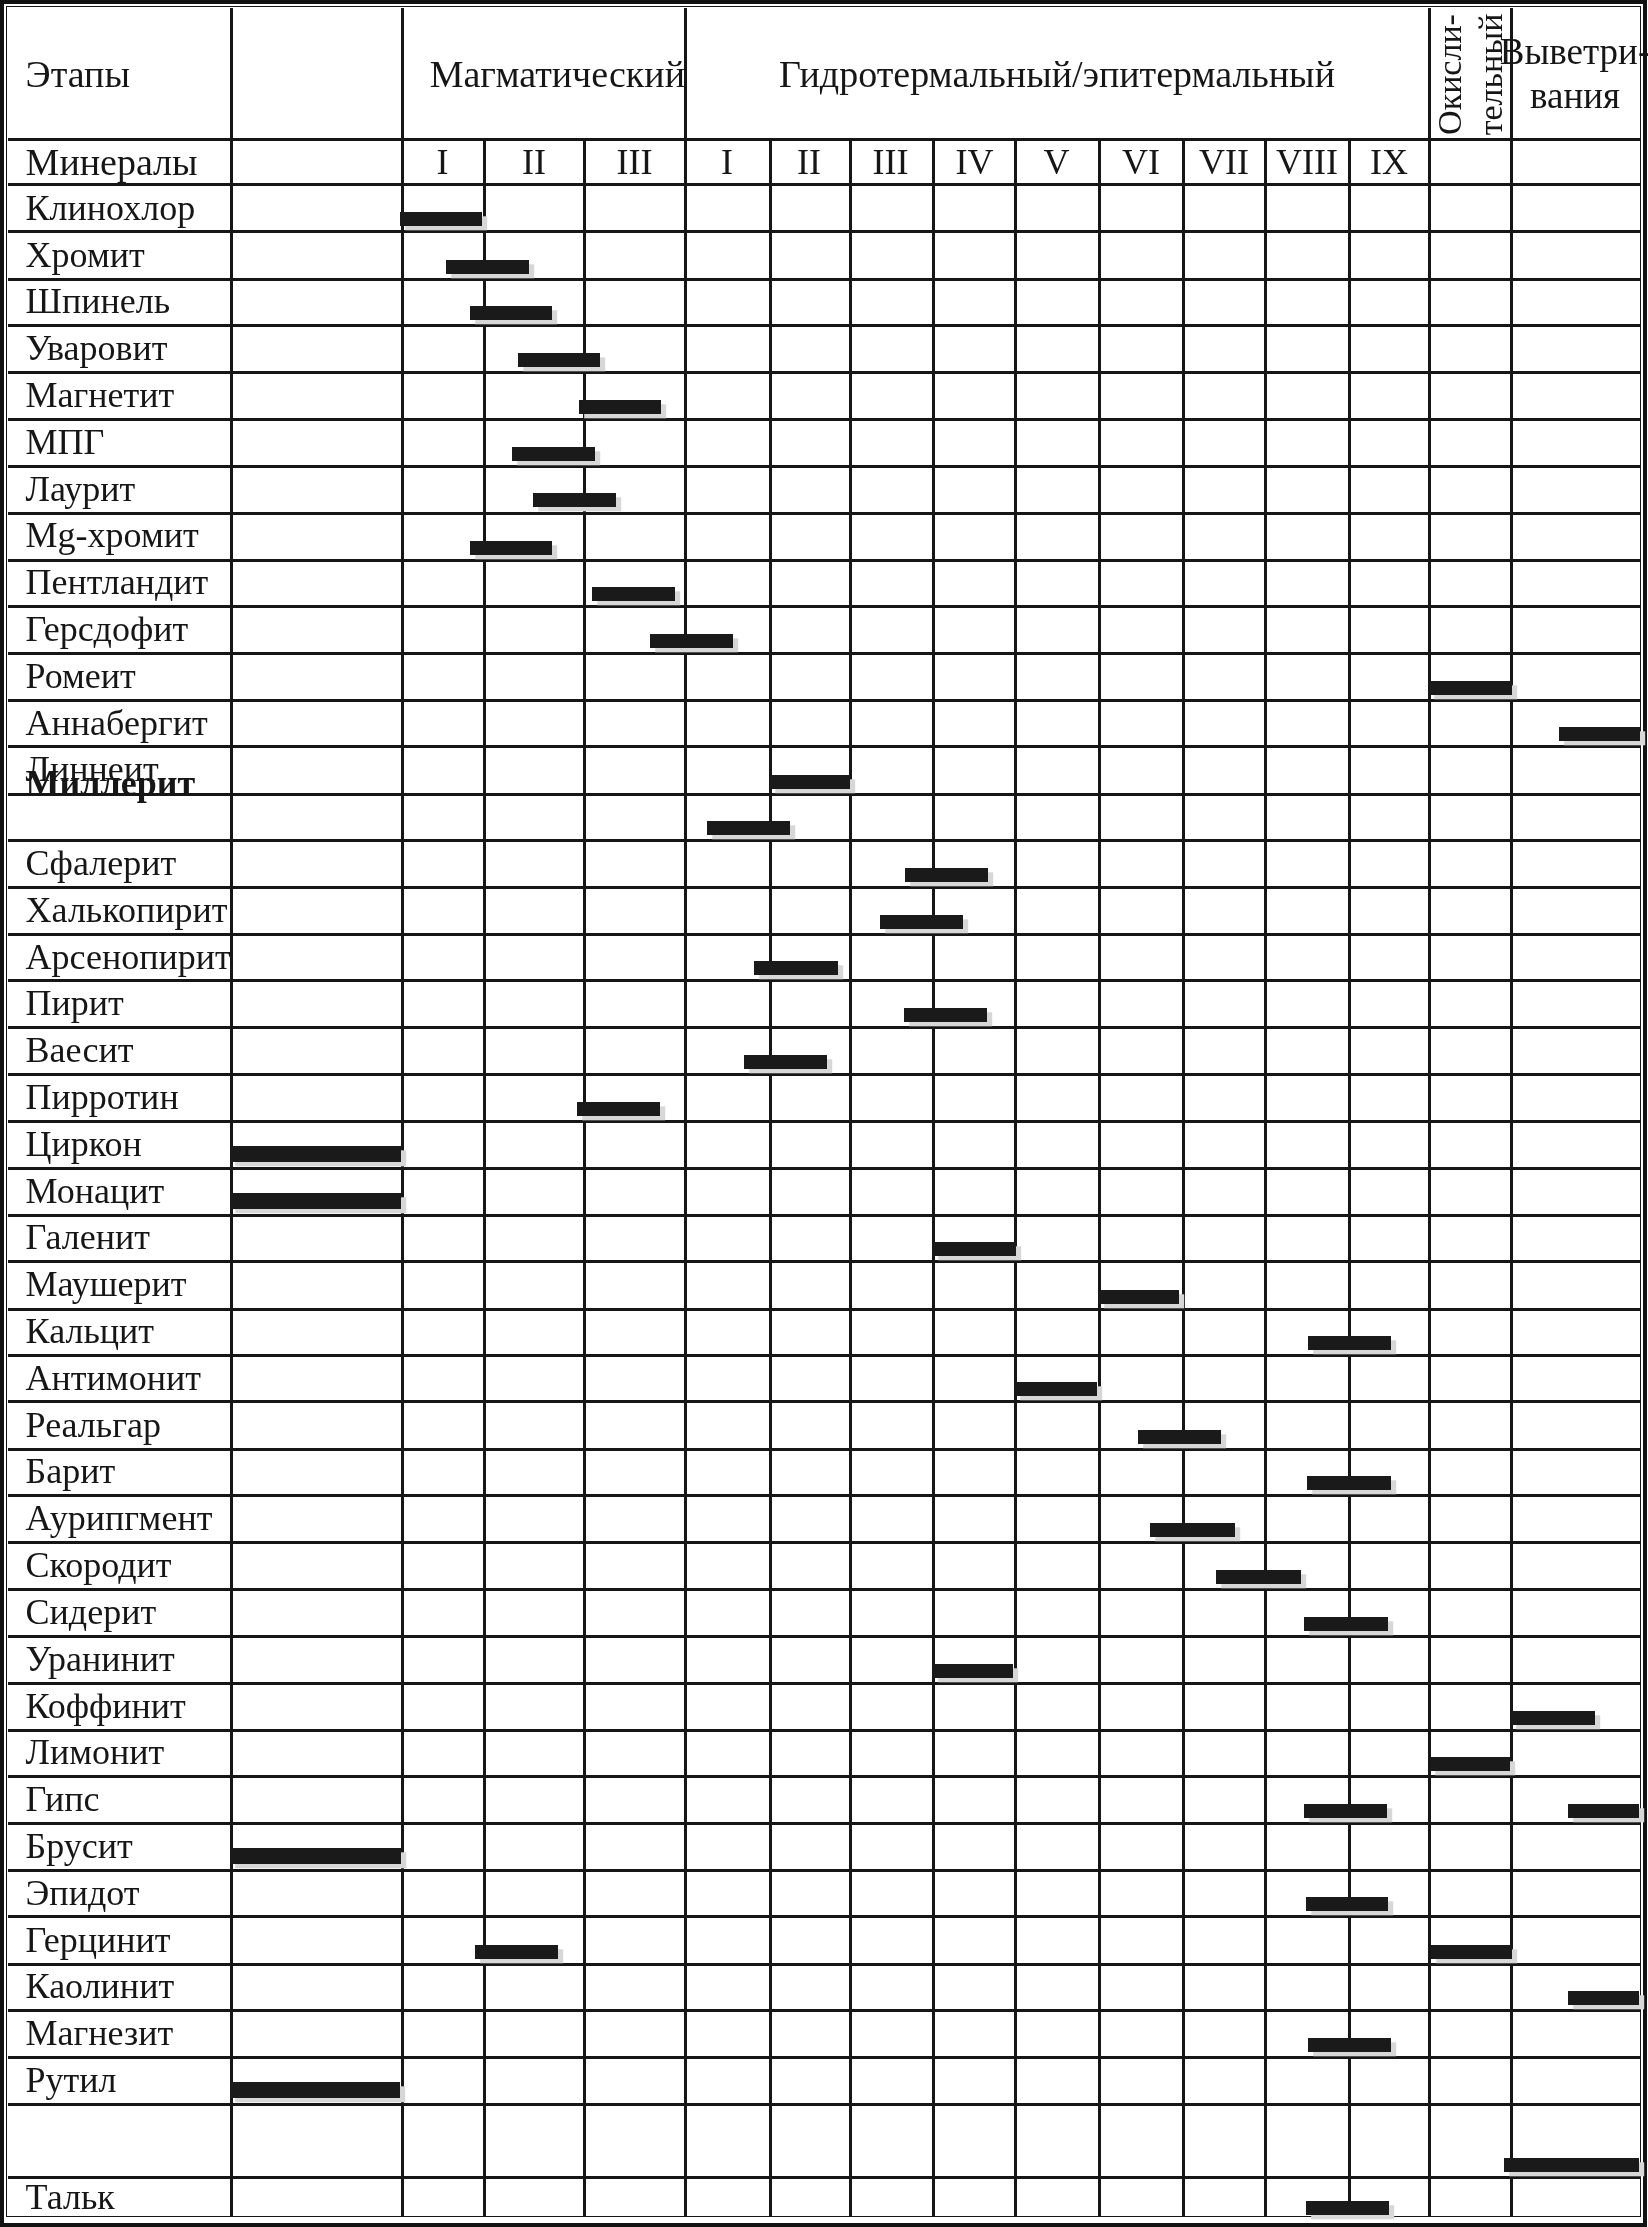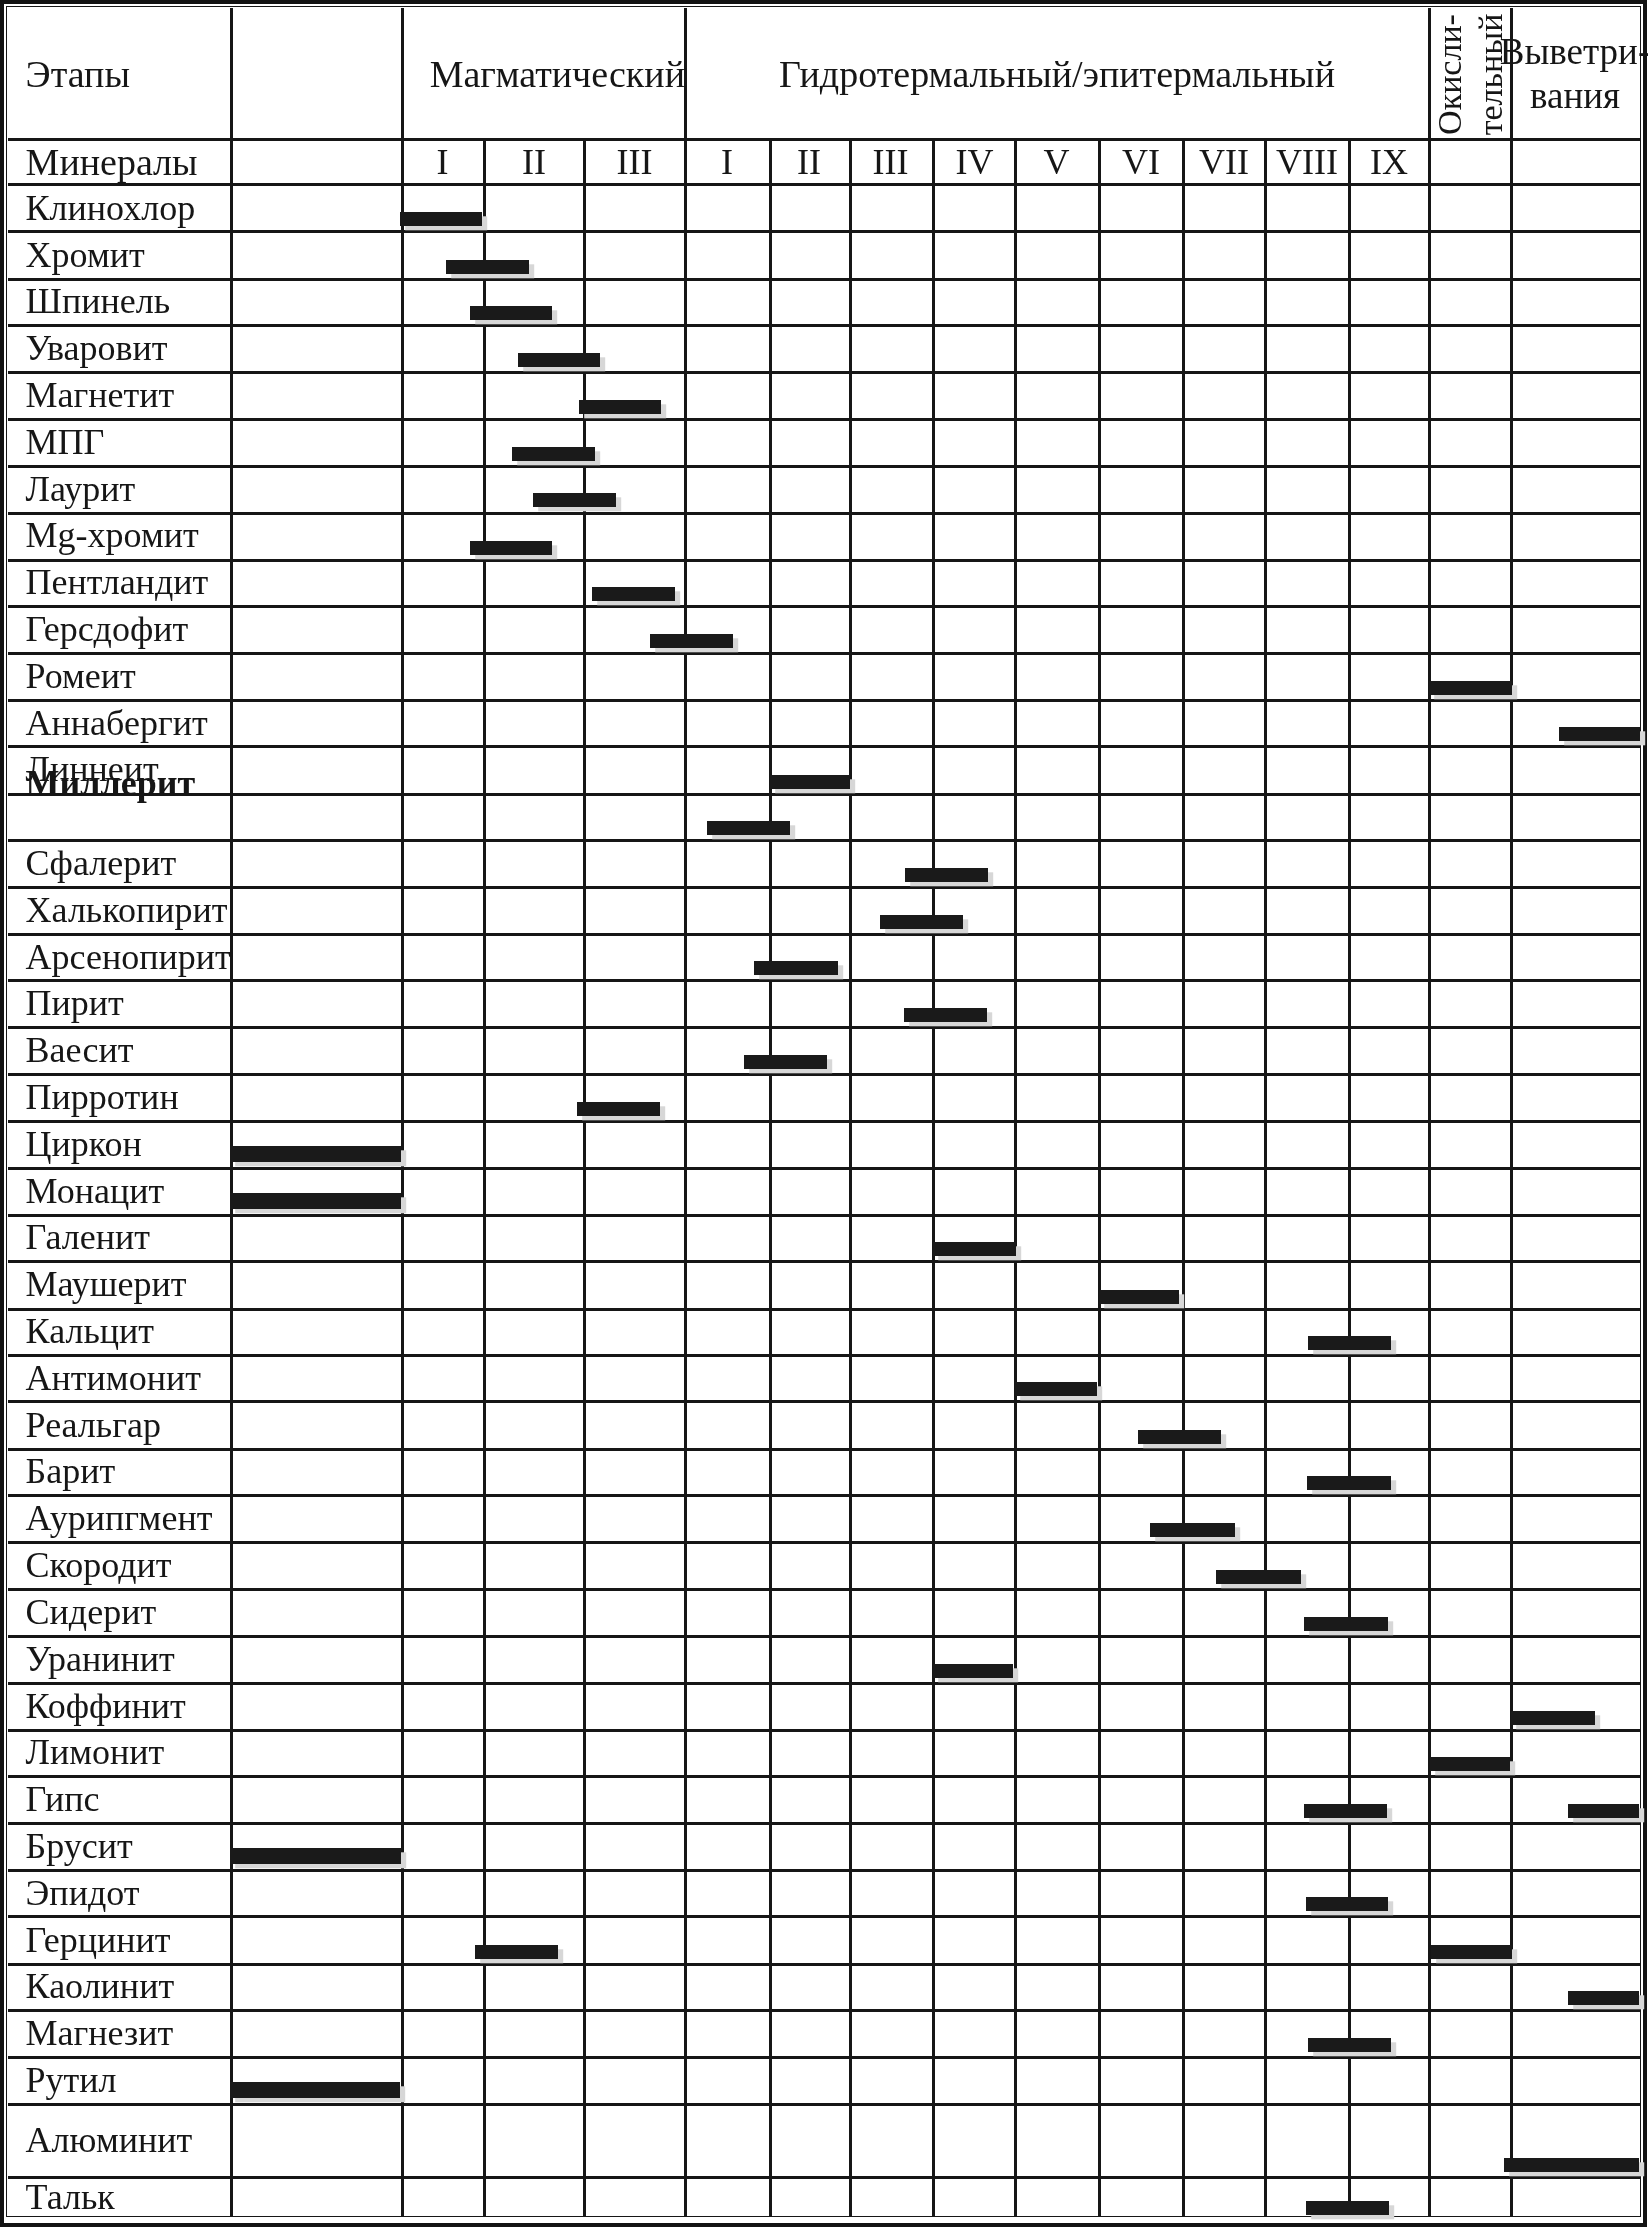--- a/index.html
+++ b/index.html
@@ -195,19 +195,18 @@
     <div class="bar" style="left: 1431px; top: 1945px; width: 81px; height: 13.8px; background: rgb(26, 26, 26); box-shadow: rgb(215, 215, 215) 5.2px 4.3px 0px;"></div>
     <div class="cell left rowlabel" style="left: 8.6px; top: 1963px; width: 205px; height: 47px;">Каолинит</div>
     <div class="hline" style="left: 7.7px; top: 2009px; width: 1633px; height: 2.6px; background: rgb(22, 22, 22);"></div>
     <div class="bar" style="left: 1568px; top: 1991px; width: 71px; height: 13.8px; background: rgb(26, 26, 26); box-shadow: rgb(215, 215, 215) 5.2px 4.3px 0px;"></div>
     <div class="cell left rowlabel" style="left: 8.6px; top: 2010px; width: 205px; height: 47px;">Магнезит</div>
     <div class="hline" style="left: 7.7px; top: 2056px; width: 1633px; height: 2.6px; background: rgb(22, 22, 22);"></div>
     <div class="bar" style="left: 1308px; top: 2038px; width: 83px; height: 13.8px; background: rgb(26, 26, 26); box-shadow: rgb(215, 215, 215) 5.2px 4.3px 0px;"></div>
     <div class="cell left rowlabel" style="left: 8.6px; top: 2057px; width: 205px; height: 47px;">Рутил</div>
     <div class="hline" style="left: 7.7px; top: 2103px; width: 1633px; height: 2.6px; background: rgb(22, 22, 22);"></div>
     <div class="bar" style="left: 230px; top: 2082px; width: 170px; height: 16.3px; background: rgb(26, 26, 26); box-shadow: rgb(215, 215, 215) 5.2px 4.3px 0px;"></div>
-    <div class="cell left rowlabel" style="left: 8.6px; top: 2104px; width: 205px; height: 73px;">Алюминит</div>
     <div class="hline" style="left: 7.7px; top: 2176px; width: 1633px; height: 2.6px; background: rgb(22, 22, 22);"></div>
     <div class="bar" style="left: 1504px; top: 2158px; width: 135px; height: 13.8px; background: rgb(26, 26, 26); box-shadow: rgb(215, 215, 215) 5.2px 4.3px 0px;"></div>
     <div class="cell left rowlabel" style="left: 8.6px; top: 2177px; width: 205px; height: 40px;">Тальк</div>
     <div class="bar" style="left: 1306px; top: 2201px; width: 83px; height: 13.8px; background: rgb(26, 26, 26); box-shadow: rgb(215, 215, 215) 5.2px 4.3px 0px;"></div>
   </div>
 
 
 </body></html>

